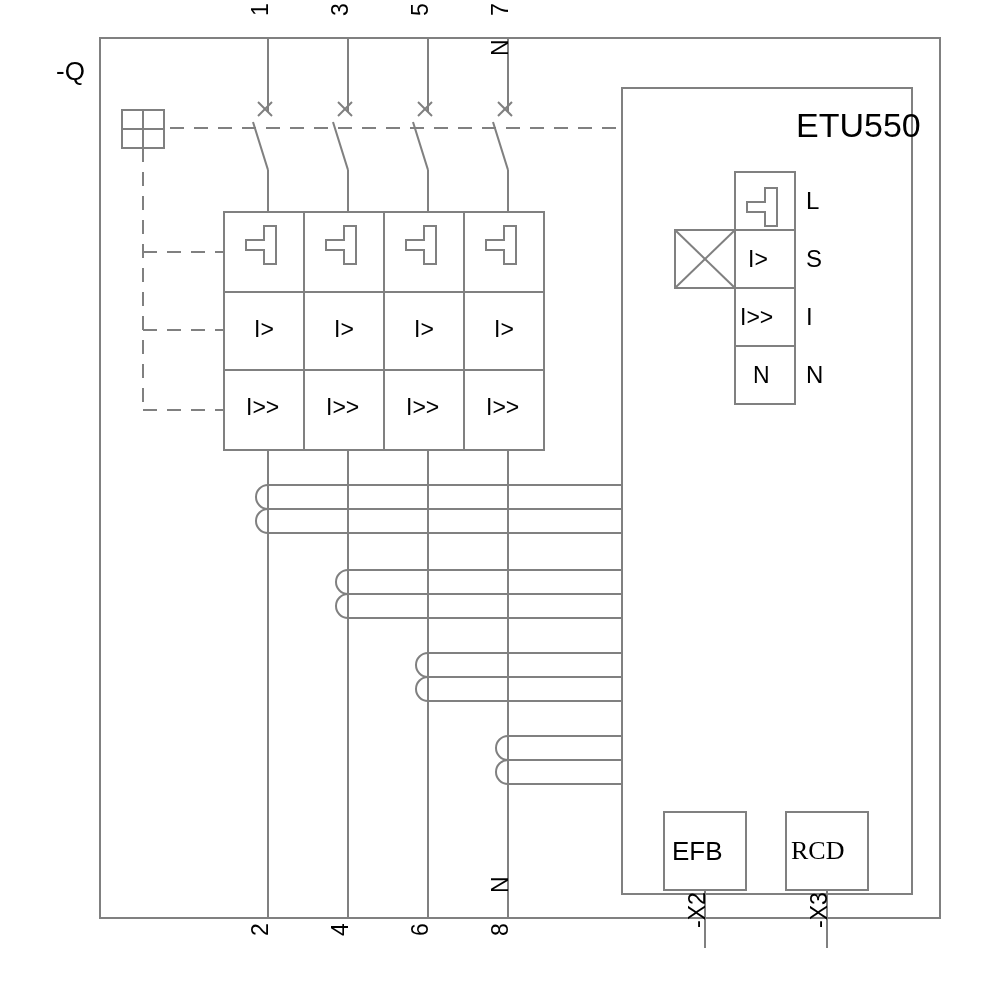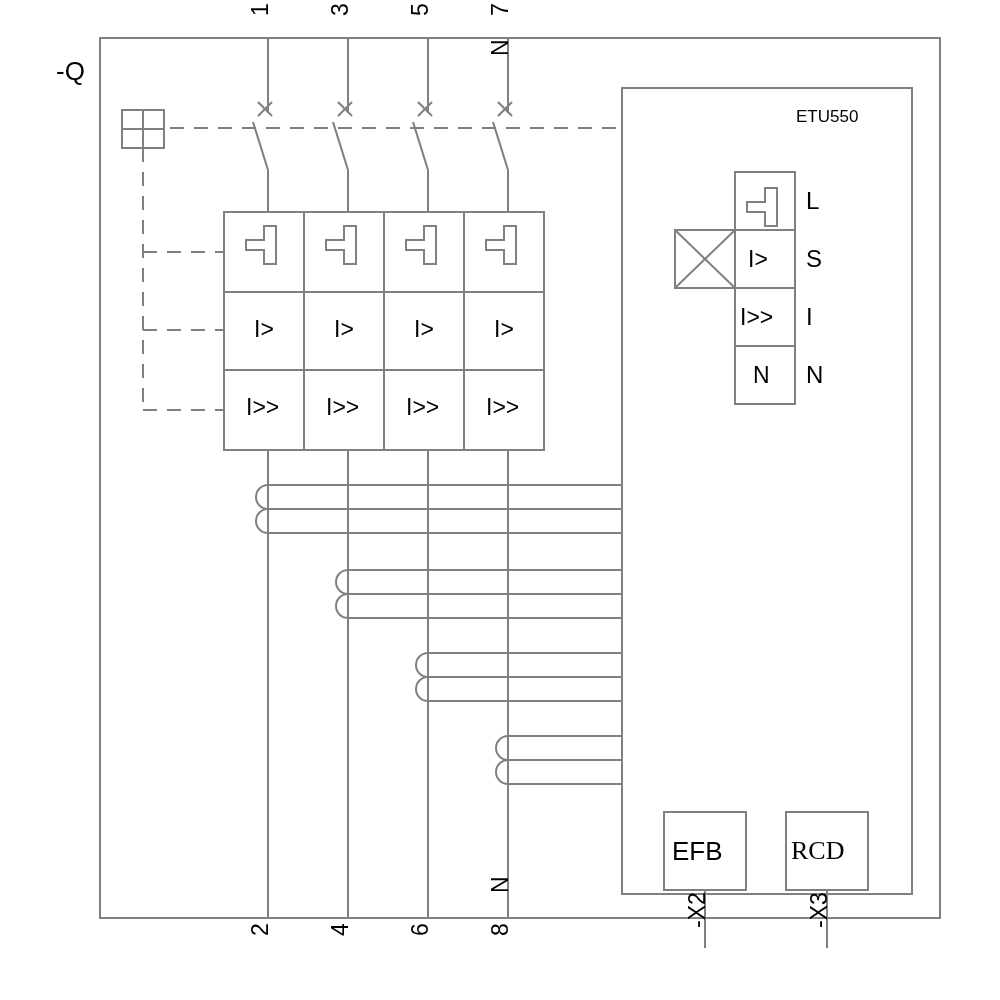--- a/index.html
+++ b/index.html
@@ -35,21 +35,21 @@
     transform: rotate(-90deg);
     transform-origin: left top;
   }
   .t-term {
     font-size: 23px;
   }
   .t-device {
     font-size: 26px;
   }
   .t-etu {
-    font-size: 17px;
+    font-size: 34px;
   }
   .t-trip {
     font-size: 23px;
   }
   .t-phase {
     font-size: 24px;
   }
   .t-conn {
     font-size: 23px;
   }

